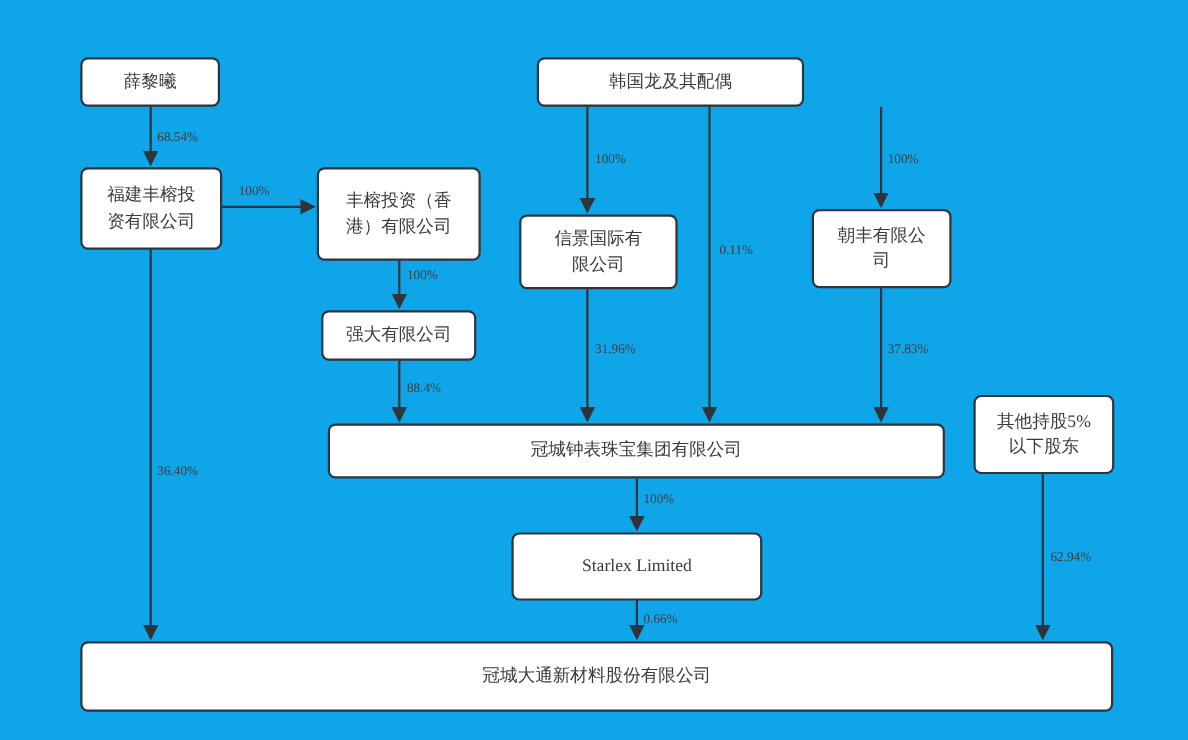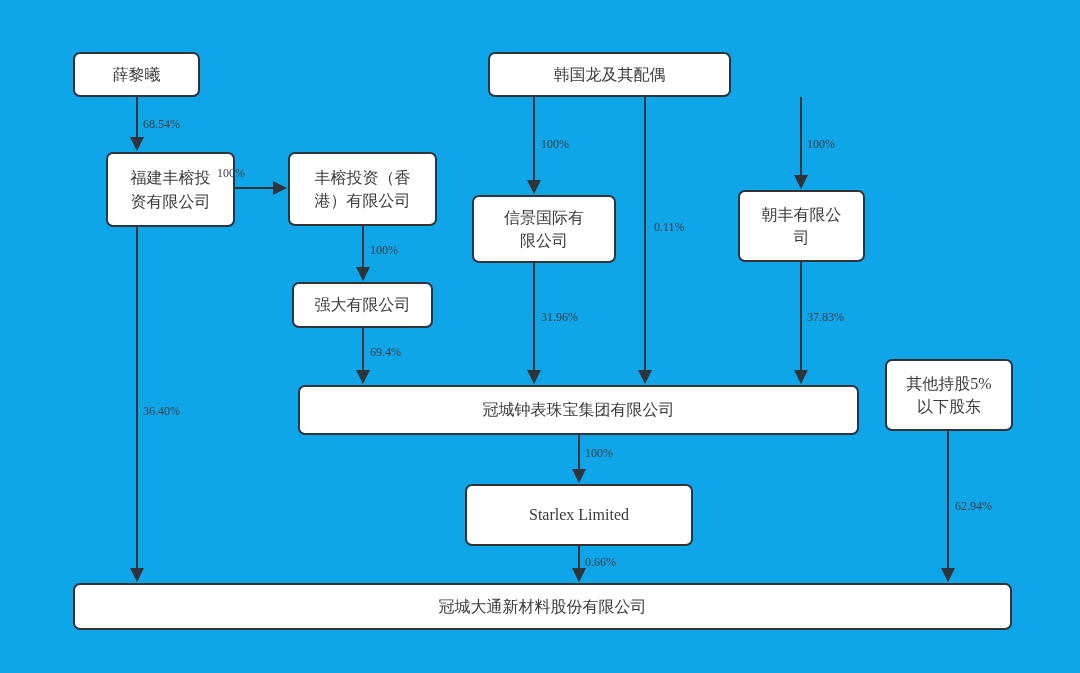--- a/index.html
+++ b/index.html
@@ -68,43 +68,43 @@
     <line x1="534" y1="263" x2="534" y2="382" marker-end="url(#arrowhead)"></line>
     <line x1="801" y1="97" x2="801" y2="187" marker-end="url(#arrowhead)"></line>
     <line x1="801" y1="262" x2="801" y2="382" marker-end="url(#arrowhead)"></line>
     <line x1="137" y1="227" x2="137" y2="580" marker-end="url(#arrowhead)"></line>
     <line x1="579" y1="435" x2="579" y2="481" marker-end="url(#arrowhead)"></line>
     <line x1="579" y1="530" x2="579" y2="580" marker-end="url(#arrowhead)"></line>
     <line x1="948" y1="431" x2="948" y2="580" marker-end="url(#arrowhead)"></line>
   </svg>
 
   <div class="node" style="left:73px;  top:52px;  width:127px; height:45px;">薛黎曦</div>
-  <div class="node" style="left:73px;  top:152px; width:129px; height:75px;margin-left:33px;">福建丰榕投
+  <div class="node" style="left:73px;  top:152px; width:129px; height:75px;">福建丰榕投
 资有限公司</div>
-  <div class="node" style="left:288px; top:152px; width:149px; height:74px;">丰榕投资（香
+  <div class="node" style="left:288px; top:152px; width:149px; height:85px;">丰榕投资（香
 港）有限公司</div>
   <div class="node" style="left:292px; top:282px; width:141px; height:46px;text-align:right;">强大有限公司</div>
   <div class="node" style="left:472px; top:52px;  width:243px; height:45px;margin-left:16px;">韩国龙及其配偶</div>
   <div class="node" style="left:472px; top:195px; width:144px; height:68px;">信景国际有
 限公司</div>
   <div class="node" style="left:738px; top:190px; width:127px; height:72px;">朝丰有限公
 司</div>
   <div class="node" style="left:298px; top:385px; width:561px; height:50px;">冠城钟表珠宝集团有限公司</div>
   <div class="node" style="left:465px; top:484px; width:228px; height:62px;">Starlex Limited</div>
   <div class="node" style="left:885px; top:359px; width:128px; height:72px;">其他持股5%
 以下股东</div>
-  <div class="node" style="left:73px;  top:583px; width:939px; height:47px;">冠城大通新材料股份有限公司</div>
+  <div class="node" style="left:73px;  top:583px; width:939px; height:64px;">冠城大通新材料股份有限公司</div>
 
   <span class="edge-label" style="left:143px; top:117px;">68.54%</span>
   <span class="edge-label" style="left:217px; top:166px;">100%</span>
   <span class="edge-label" style="left:370px; top:243px;">100%</span>
-  <span class="edge-label" style="left:370px; top:345px;">69.4%</span>
+  <span class="edge-label" style="left:370px; top:345px;">88.4%</span>
   <span class="edge-label" style="left:541px; top:137px;">100%</span>
   <span class="edge-label" style="left:654px; top:220px;">0.11%</span>
   <span class="edge-label" style="left:541px; top:310px;text-align:right;">31.96%</span>
   <span class="edge-label" style="left:807px; top:137px;">100%</span>
   <span class="edge-label" style="left:807px; top:310px;">37.83%</span>
-  <span class="edge-label" style="left:143px; top:404px;">36.40%</span>
+  <span class="edge-label" style="left:143px; top:421px;">36.40%</span>
   <span class="edge-label" style="left:585px; top:446px;">100%</span>
   <span class="edge-label" style="left:585px; top:555px;">0.66%</span>
   <span class="edge-label" style="left:955px; top:499px;">62.94%</span>
 
 </div>
 
 </body></html>

